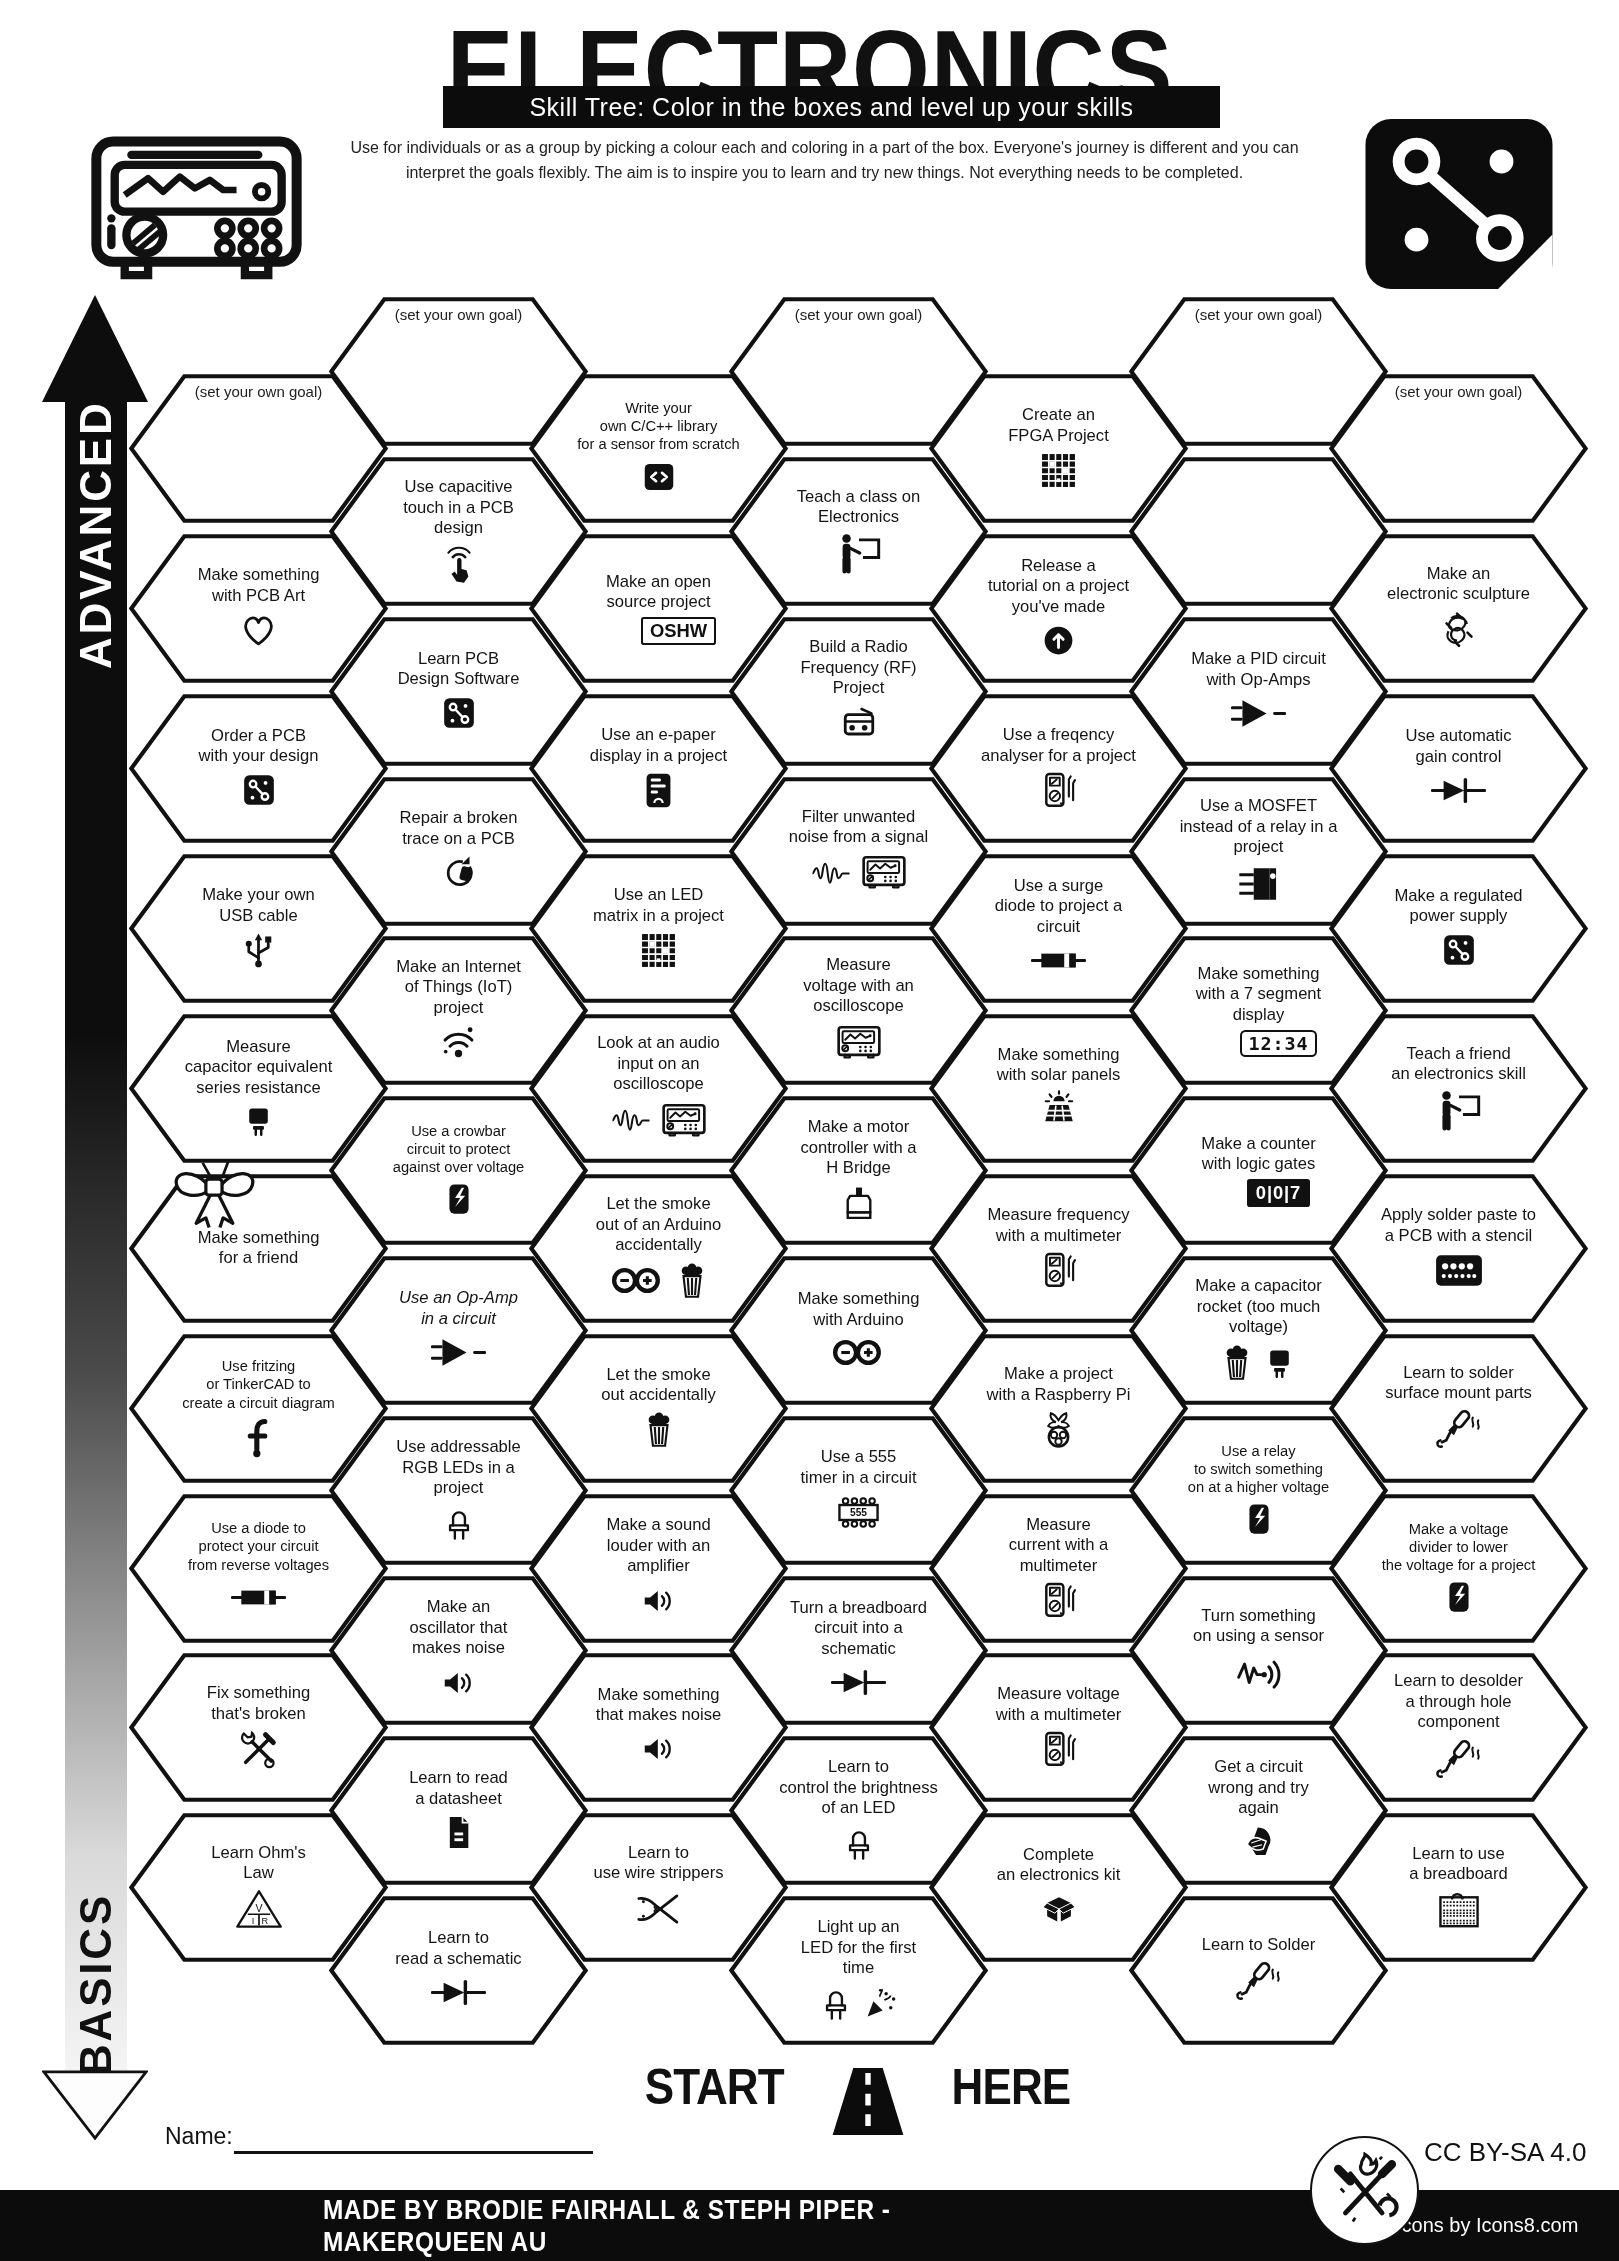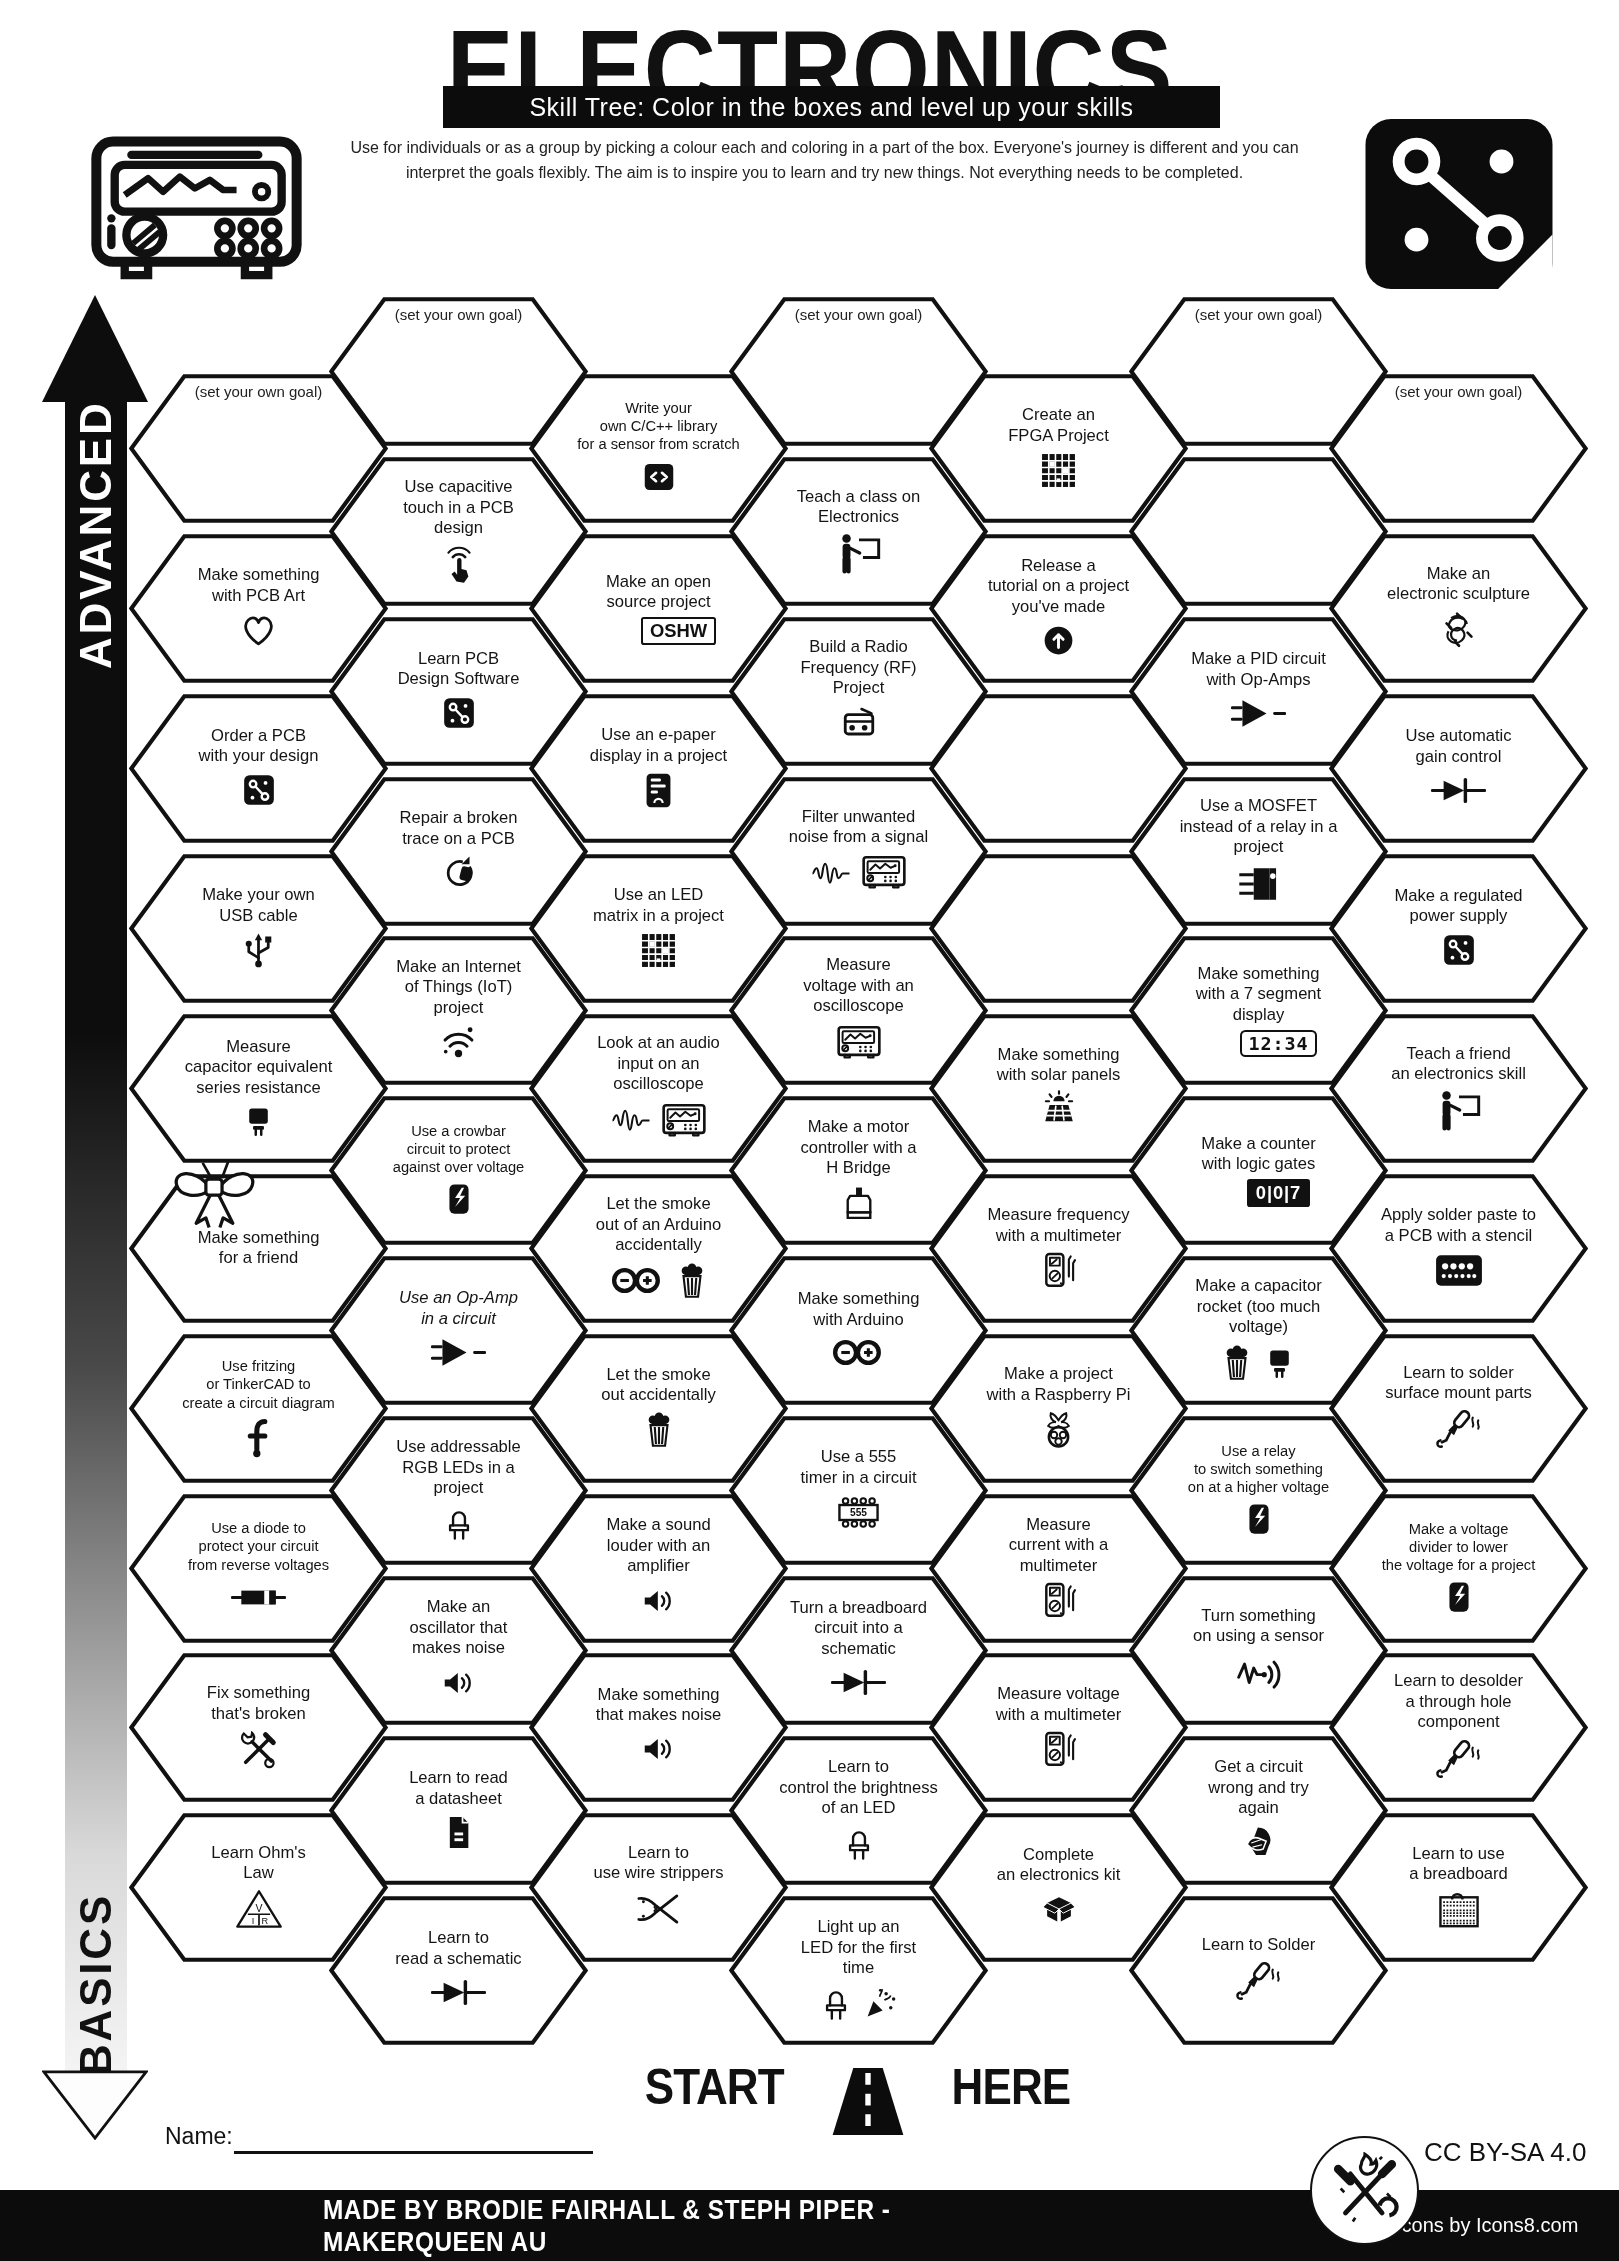--- a/index.html
+++ b/index.html
@@ -896,25 +896,54 @@
                 <circle cx="32" cy="32" r="24" fill="#111"></circle>
                 <path d="M32 44V22M24 30l8-8 8 8" fill="none" stroke="#fff" stroke-width="5" stroke-linecap="round" stroke-linejoin="round"></path>
               </svg></span>
           </div>
         </div>
       </div>
       <div class="hex" style="left: 929px; top: 693px;">
         <svg class="hex-bg" viewBox="0 0 562 328" preserveAspectRatio="none">
           <polygon points="5,164 120,7 442,7 557,164 442,321 120,321" fill="#fff" stroke="#111" stroke-width="9"></polygon>
         </svg>
+        <div class="hex-content">
+          <div class="hex-label">Use a freqency
+analyser for a project</div>
+          <div class="icon-row">
+            <span class="hex-icon"><svg width="39" height="39" viewBox="0 0 64 64">
+                <rect x="12" y="5" width="28" height="52" rx="5" stroke="#111" fill="none" stroke-linecap="round" stroke-linejoin="round" stroke-width="4"></rect>
+                <rect x="18" y="11" width="16" height="13" stroke="#111" fill="none" stroke-linecap="round" stroke-linejoin="round" stroke-width="3.2"></rect>
+                <path d="M21 21l8-7" stroke="#111" fill="none" stroke-linecap="round" stroke-linejoin="round" stroke-width="3"></path>
+                <circle cx="26" cy="41" r="8.5" stroke="#111" fill="none" stroke-linecap="round" stroke-linejoin="round" stroke-width="3.2"></circle>
+                <path d="M22 45l8-8" stroke="#111" fill="none" stroke-linecap="round" stroke-linejoin="round" stroke-width="3"></path>
+                <circle cx="36" cy="53" r="1.8" fill="#111"></circle>
+                <path d="M49 16v26M56 22v26" stroke="#111" fill="none" stroke-linecap="round" stroke-linejoin="round" stroke-width="3.5"></path>
+                <path d="M49 14l3-5M56 20l3-5" stroke="#111" fill="none" stroke-linecap="round" stroke-linejoin="round" stroke-width="3.5"></path>
+              </svg></span>
+          </div>
+        </div>
       </div>
       <div class="hex" style="left: 929px; top: 853px;">
         <svg class="hex-bg" viewBox="0 0 562 328" preserveAspectRatio="none">
           <polygon points="5,164 120,7 442,7 557,164 442,321 120,321" fill="#fff" stroke="#111" stroke-width="9"></polygon>
         </svg>
+        <div class="hex-content">
+          <div class="hex-label">Use a surge
+diode to project a
+circuit</div>
+          <div class="icon-row">
+            <span class="hex-icon"><svg width="55" height="37" viewBox="0 0 96 64">
+                <path d="M2 32h16M78 32h16" stroke="#111" fill="none" stroke-linecap="round" stroke-linejoin="round" stroke-width="5"></path>
+                <rect x="18" y="20" width="60" height="24" fill="#111"></rect>
+                <rect x="58" y="20" width="9" height="24" fill="#fff"></rect>
+                <rect x="67" y="20" width="11" height="24" fill="#111"></rect>
+              </svg></span>
+          </div>
+        </div>
       </div>
       <div class="hex" style="left: 929px; top: 1013px;">
         <svg class="hex-bg" viewBox="0 0 562 328" preserveAspectRatio="none">
           <polygon points="5,164 120,7 442,7 557,164 442,321 120,321" fill="#fff" stroke="#111" stroke-width="9"></polygon>
         </svg>
         <div class="hex-content">
           <div class="hex-label">Make something
 with solar panels</div>
           <div class="icon-row">
             <span class="hex-icon"><svg width="40" height="40" viewBox="0 0 64 64">

